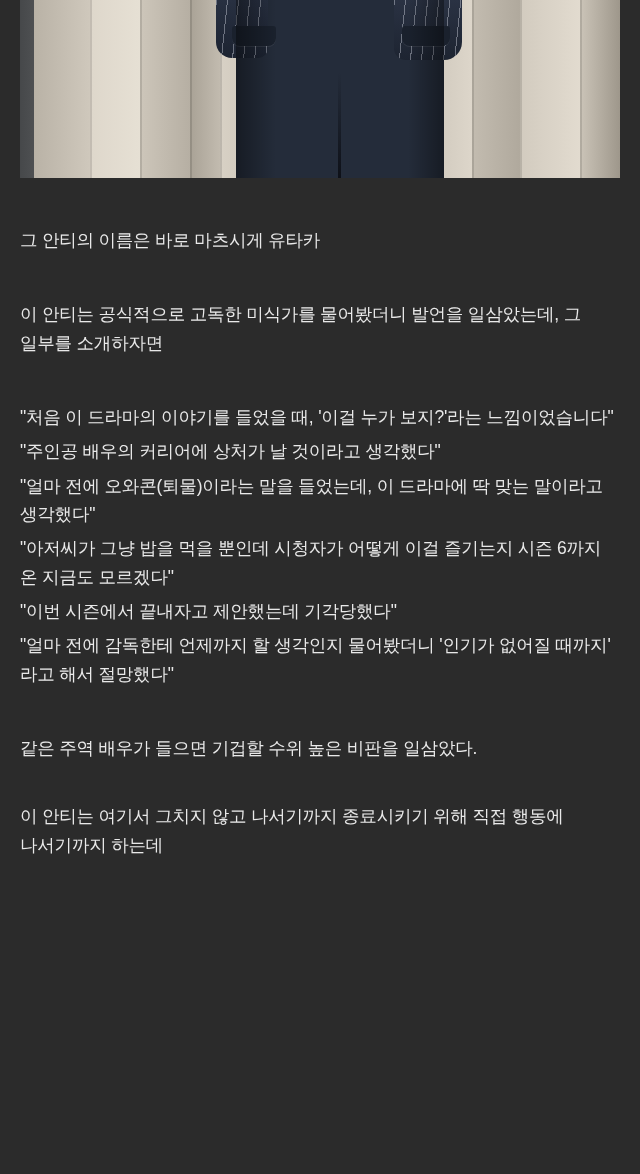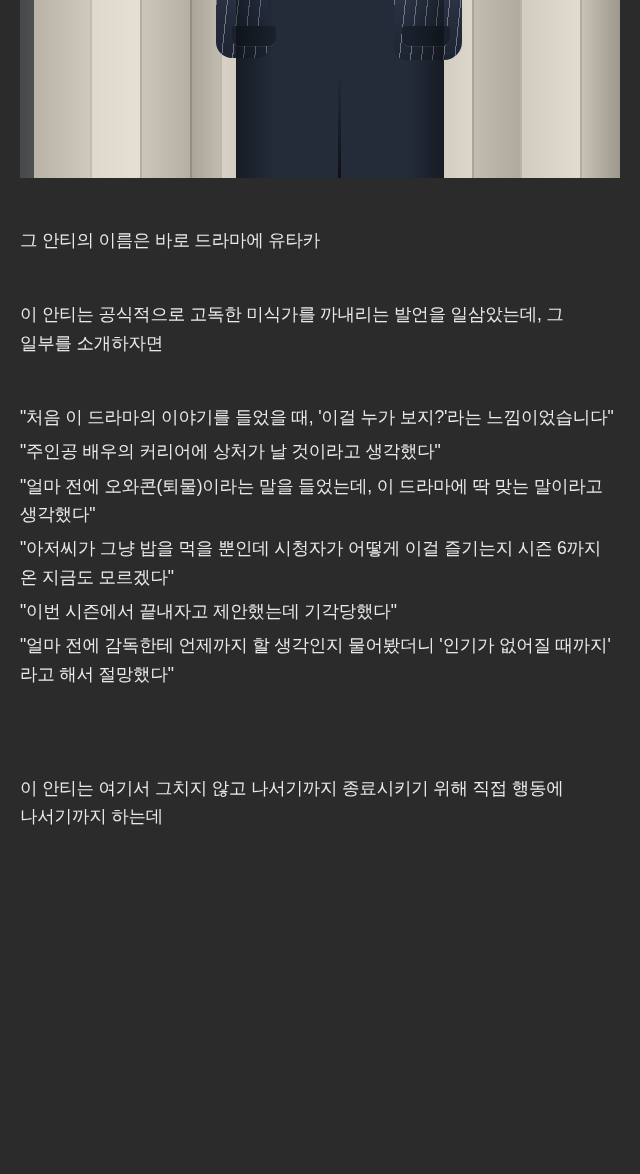--- a/index.html
+++ b/index.html
@@ -183,38 +183,39 @@
       <div class="leg-split"></div>
       <div class="shade-left"></div>
       <div class="shade-right"></div>
       <div class="hand"></div>
     </div>
   </div>
 
   <div class="article">
     <div class="first-gap"></div>
 
-    <p class="para">그 안티의 이름은 바로 드라마에 유타카</p>
+    <p class="para">그 안티의 이름은 바로 마츠시게 유타카</p>
 
     <div class="spacer-lg"></div>
 
-    <p class="para">이 안티는 공식적으로 고독한 미식가를 까내리는 발언을 일삼았는데, 그 일부를 소개하자면</p>
+    <p class="para">이 안티는 공식적으로 고독한 미식가를 물어봤더니 발언을 일삼았는데, 그 일부를 소개하자면</p>
 
     <div class="spacer-lg"></div>
 
     <div class="quote-block">
       <p class="para">"처음 이 드라마의 이야기를 들었을 때, '이걸 누가 보지?'라는 느낌이었습니다"</p>
       <p class="para">"주인공 배우의 커리어에 상처가 날 것이라고 생각했다"</p>
       <p class="para">"얼마 전에 오와콘(퇴물)이라는 말을 들었는데, 이 드라마에 딱 맞는 말이라고 생각했다"</p>
       <p class="para">"아저씨가 그냥 밥을 먹을 뿐인데 시청자가 어떻게 이걸 즐기는지 시즌 6까지 온 지금도 모르겠다"</p>
       <p class="para">"이번 시즌에서 끝내자고 제안했는데 기각당했다"</p>
       <p class="para">"얼마 전에 감독한테 언제까지 할 생각인지 물어봤더니 '인기가 없어질 때까지' 라고 해서 절망했다"</p>
     </div>
 
     <div class="spacer-md"></div>
 
+    <p class="para">같은 주역 배우가 들으면 기겁할 수위 높은 비판을 일삼았다.</p>
 
     <div class="spacer-md"></div>
 
     <p class="para">이 안티는 여기서 그치지 않고 나서기까지 종료시키기 위해 직접 행동에 나서기까지 하는데</p>
   </div>
 
 </div>
 
 </body></html>

